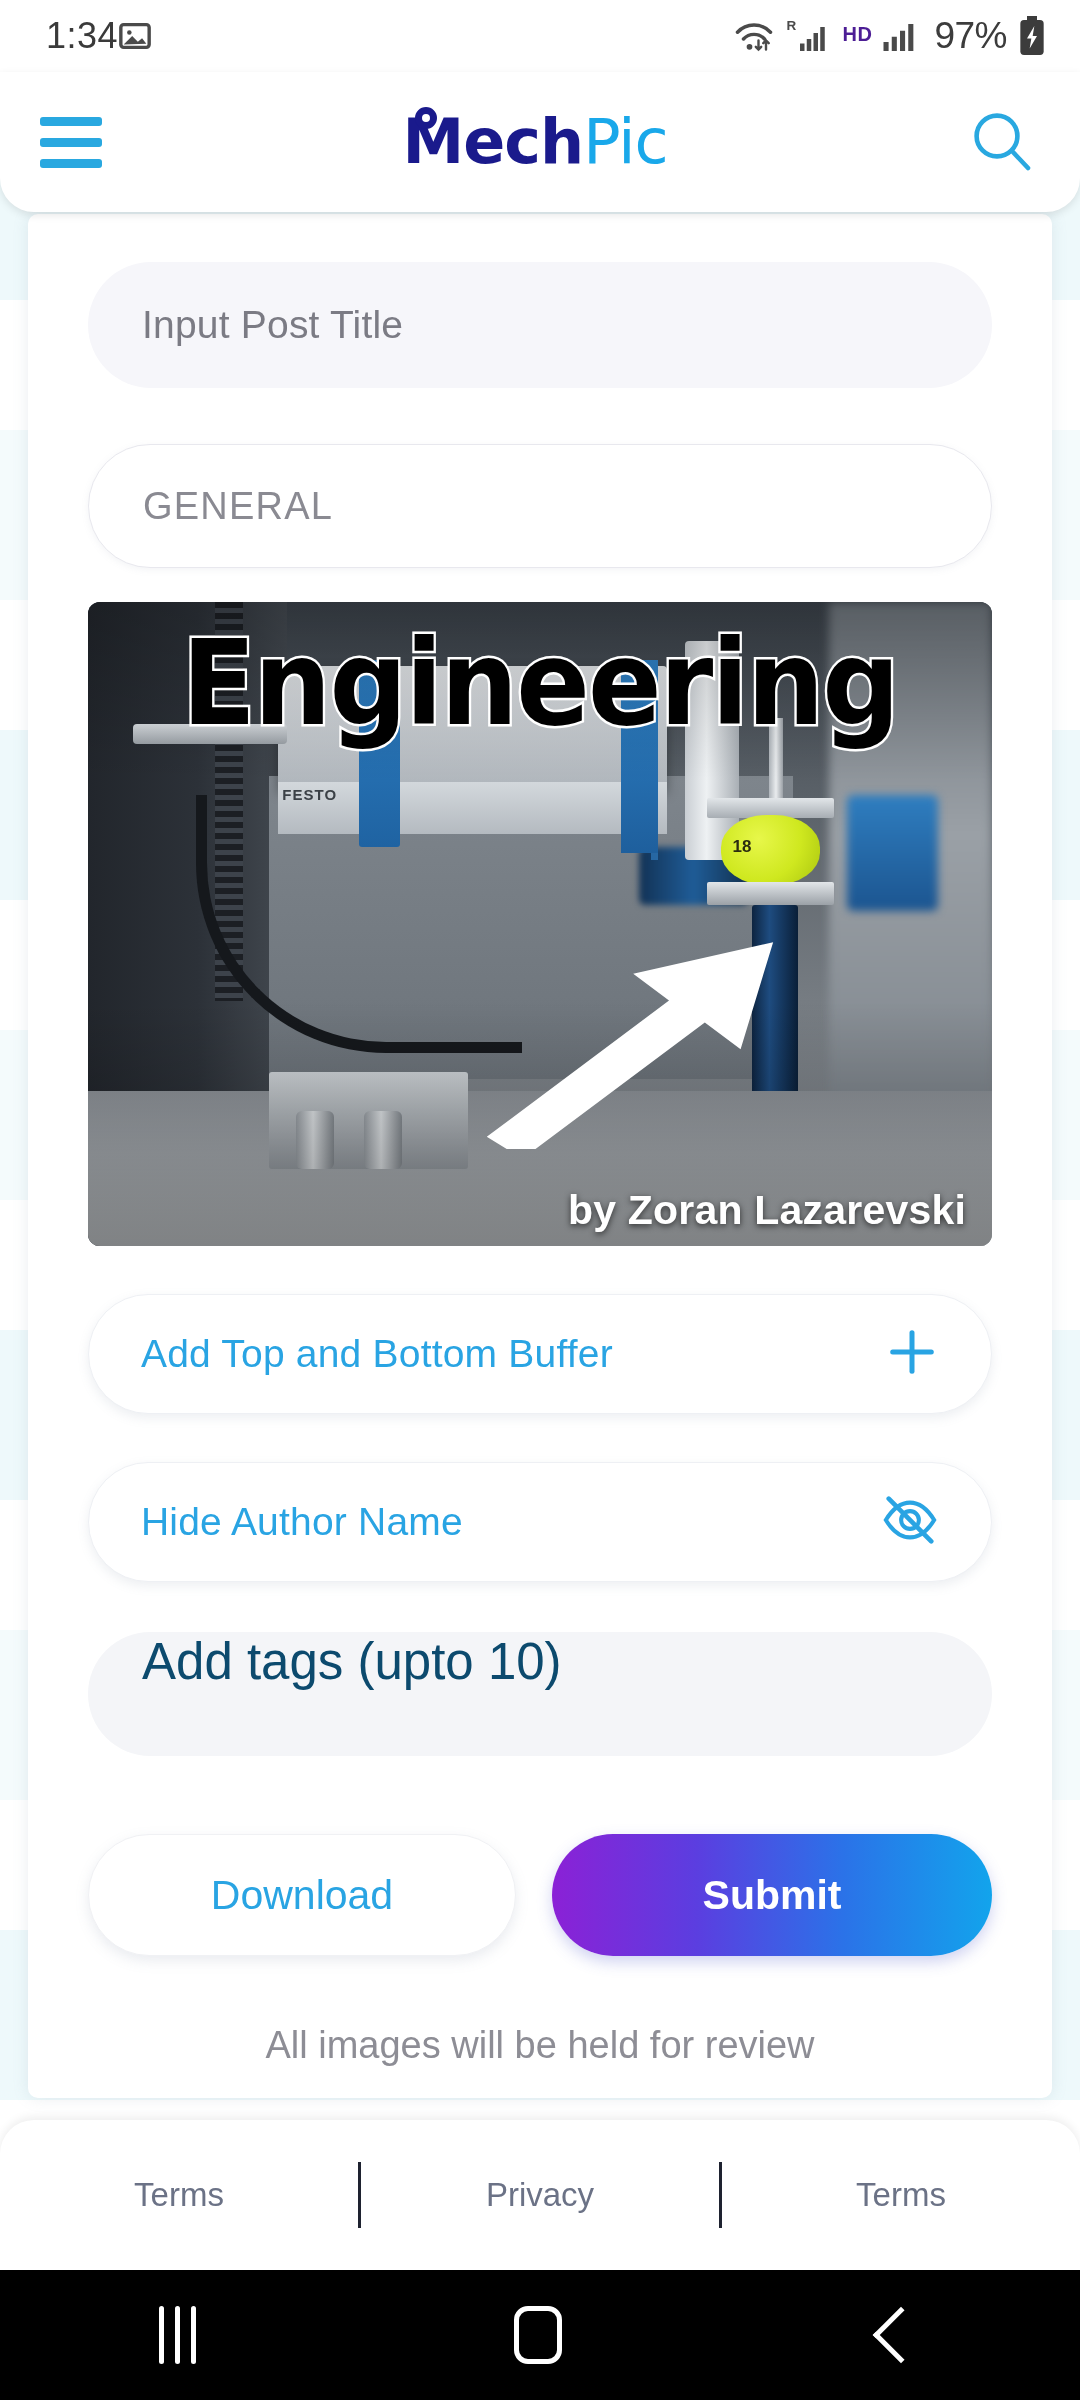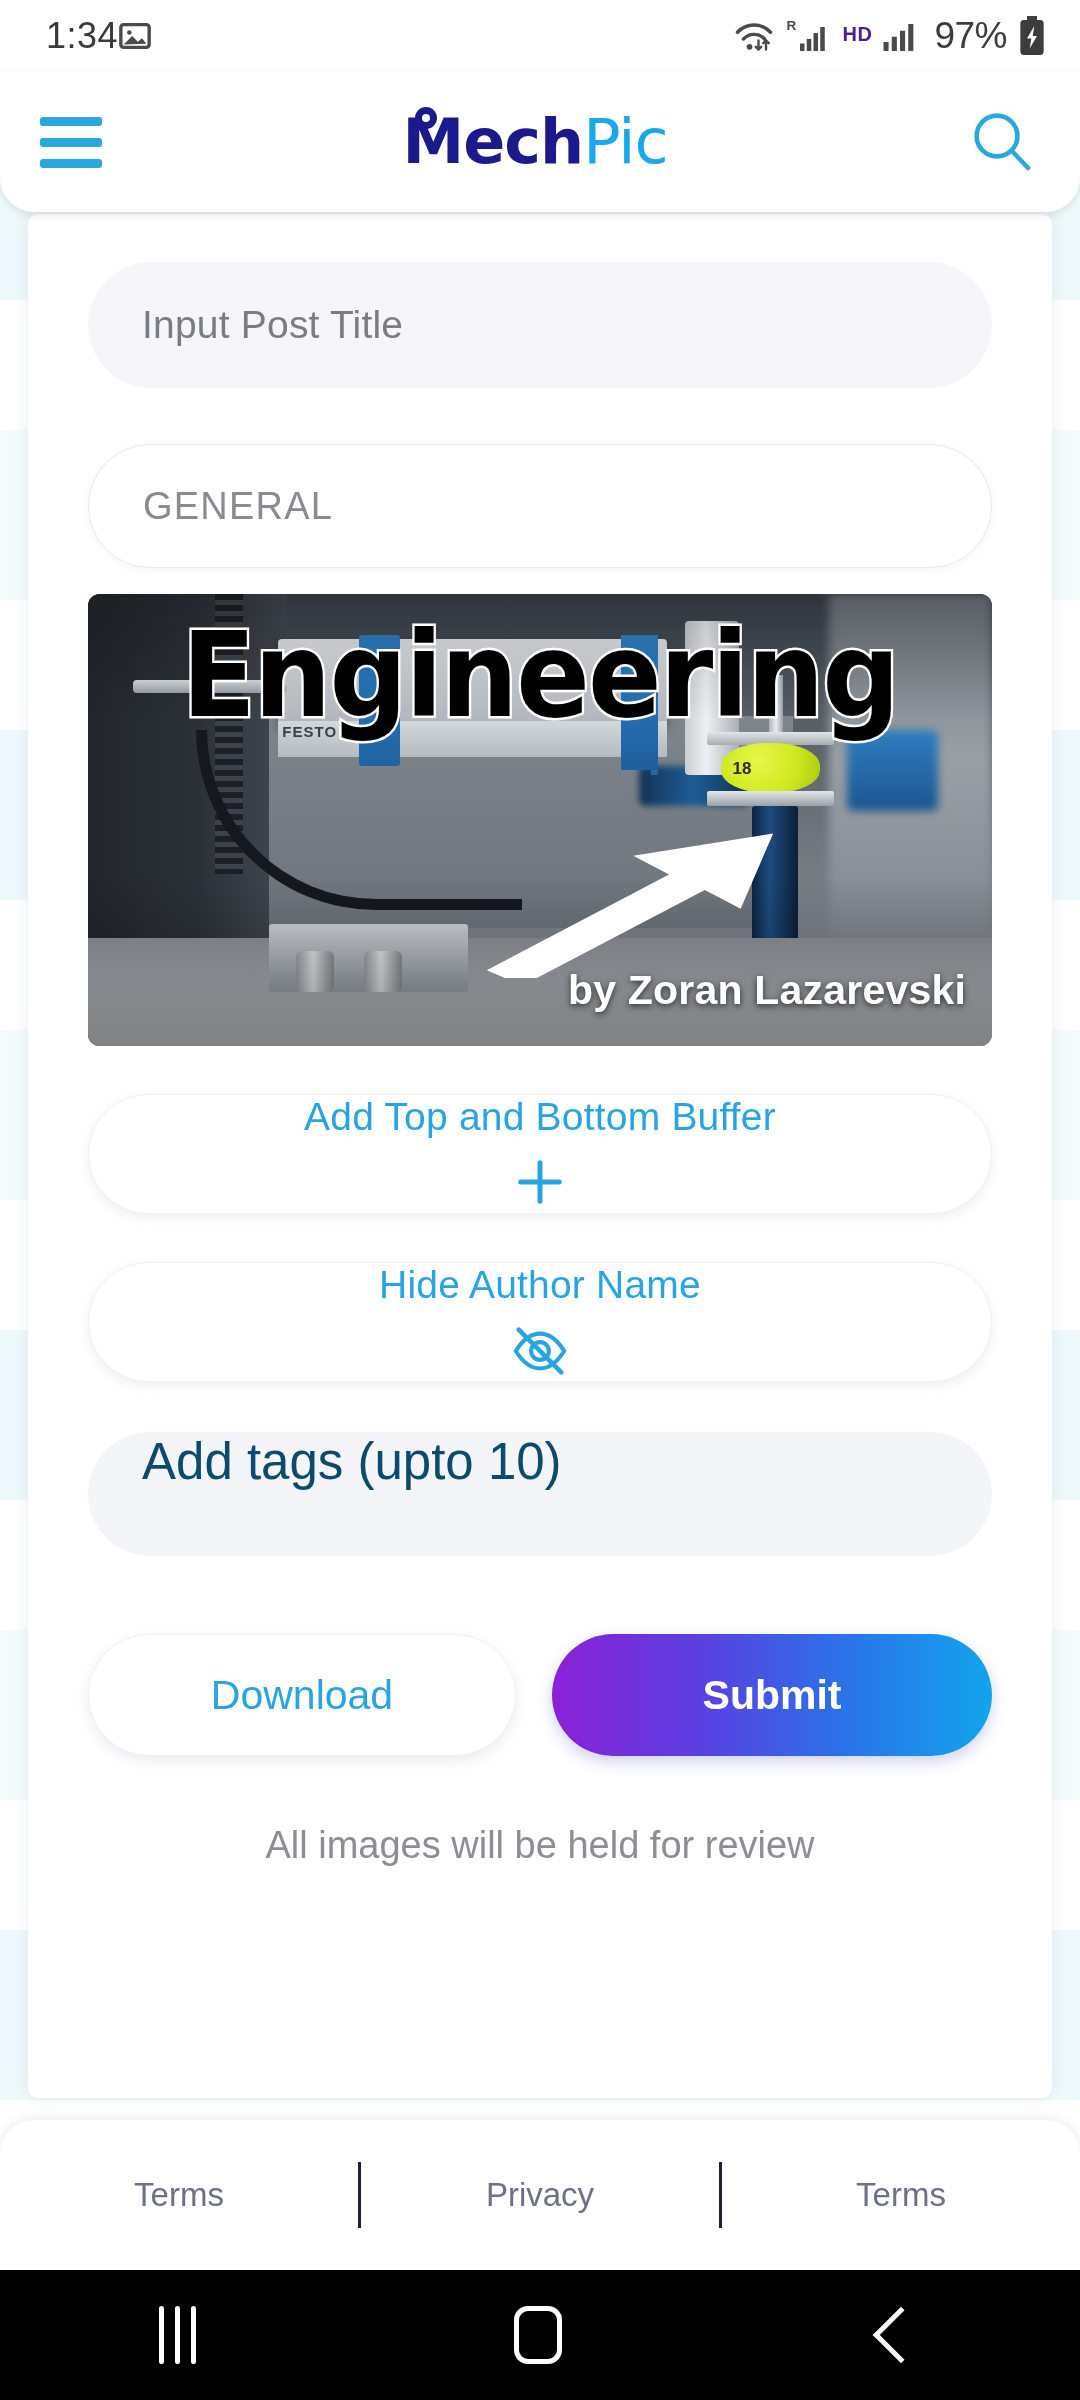--- a/index.html
+++ b/index.html
@@ -91,21 +91,21 @@
   .field-white{
     margin-top:56px;
     height:124px; background:#ffffff; border:1.6px solid #e8e8ee;
     border-radius:64px; display:flex; align-items:center; padding:0 54px;
     font-size:38px; color:#8a8a92; letter-spacing:1.2px;
     box-shadow:0 2px 7px rgba(140,150,170,.10);
   }
 
   
   .preview{
-    margin-top:26px; width:100%; height:452px; border-radius:12px;
+    margin-top:34px; width:100%; height:644px; border-radius:12px;
     position:relative; overflow:hidden;
     background:#5d646c;
   }
   .ph-base{
     position:absolute; inset:0;
     background:
       linear-gradient(180deg,#3a4149 0%,#5a6168 30%,#767c82 62%,#8b9096 100%);
   }
   .ph-darkpanel{
     position:absolute; left:0; top:0; width:22%; height:100%;
@@ -224,35 +224,34 @@
     font-weight:bold;
     font-size:118px;
     line-height:1;
     color:#000000;
     letter-spacing:-2px;
     transform:scaleX(.92);
     -webkit-text-stroke:5px #ffffff;
     paint-order:stroke fill;
   }
   .overlay-author{
-    position:absolute; right:26px; bottom:32px;
+    position:absolute; right:26px; bottom:12px;
     font-family:"Liberation Sans", sans-serif;
     font-weight:bold; font-size:41px; color:#ffffff;
     text-shadow:0 2px 6px rgba(0,0,0,.65);
     letter-spacing:.2px;
   }
 
   
   .opt-row{
     margin-top:48px; height:120px; background:#ffffff;
     border:1.4px solid #eef0f4; border-radius:62px;
     display:flex; align-items:center; justify-content:space-between;
     padding:0 52px;
     box-shadow:0 4px 11px rgba(130,145,165,.14);
-    flex-direction:column;
   }
   .opt-label{ font-size:39px; color:#29a4e3; letter-spacing:.2px; }
 
   .field-tags{
     margin-top:50px;
     height:124px; background:#f4f5f8; border-radius:64px;
     display:flex; align-items:flex-start; padding:0 54px;
     font-size:51px; color:#0c4a6e;
   }
 

